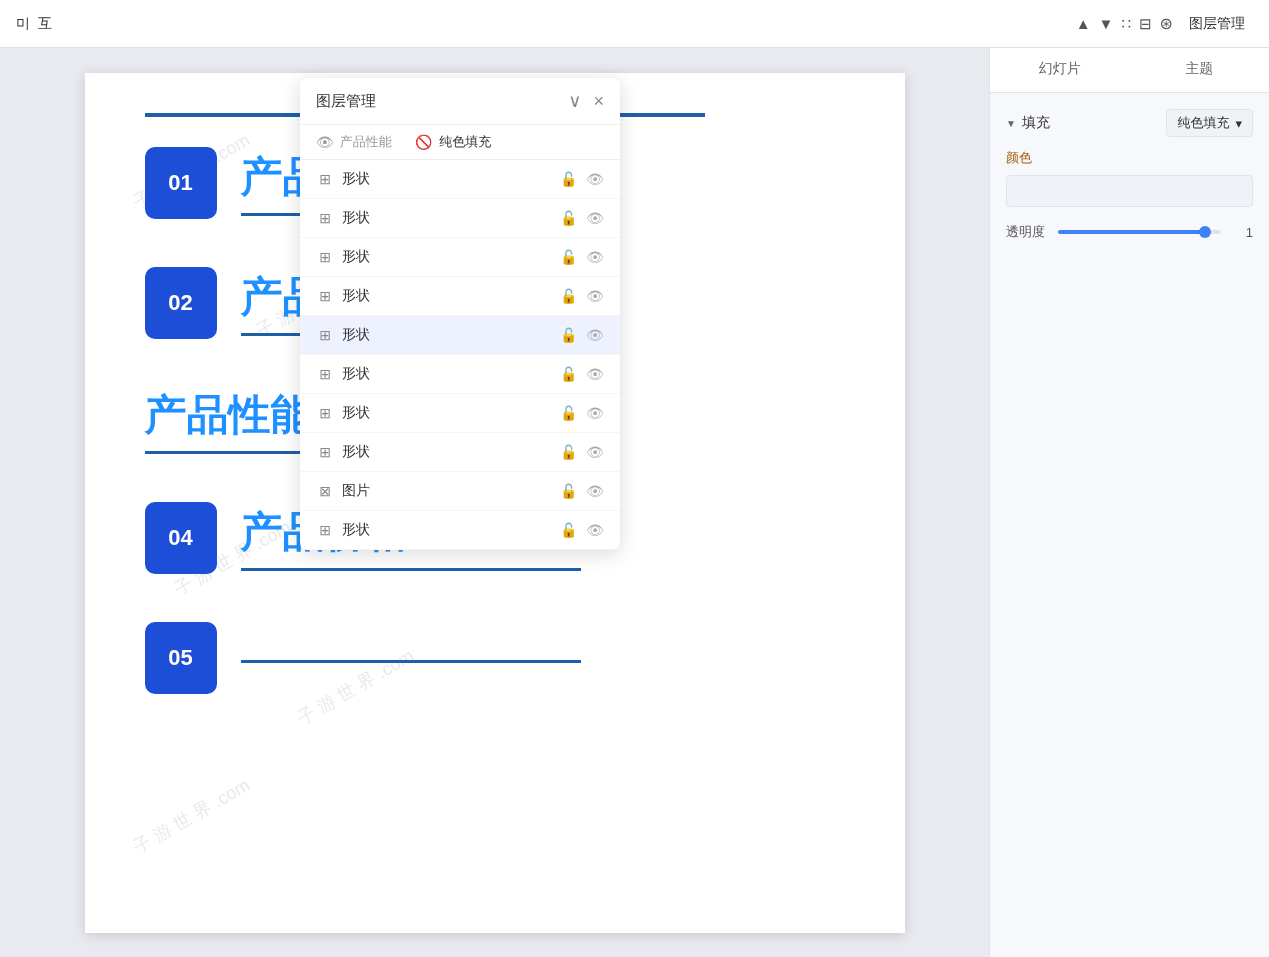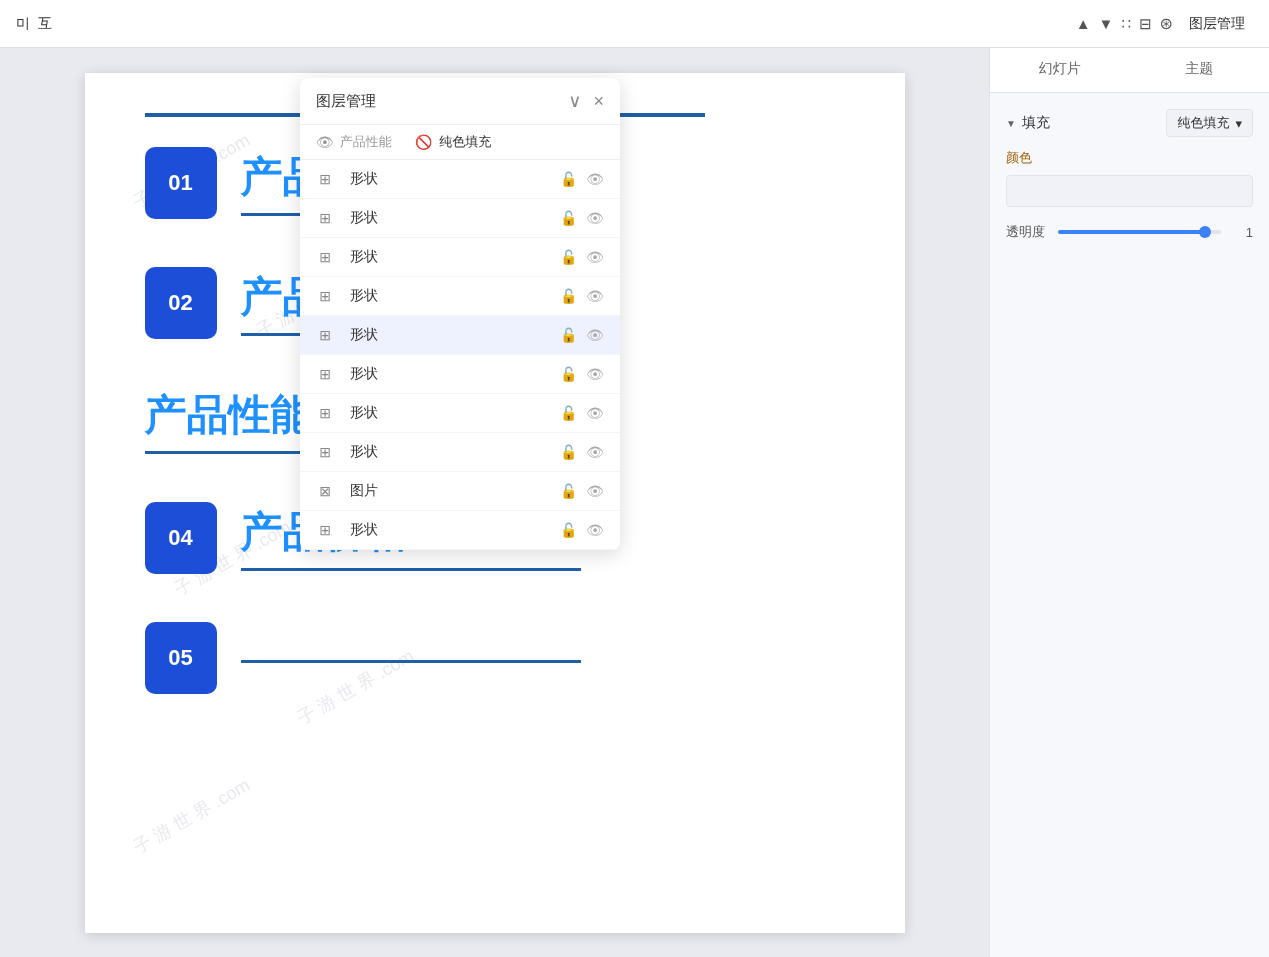--- a/index.html
+++ b/index.html
@@ -215,21 +215,20 @@
     .layer-item.active { background: #eef2ff; }
     .layer-item-icon {
       color: #888;
       font-size: 14px;
       width: 18px;
       text-align: center;
     }
     .layer-item-label {
       flex: 1;
       font-size: 14px;
-      margin-left: 8px;
     }
     .layer-item-actions {
       display: flex;
       gap: 8px;
       color: #aaa;
       font-size: 14px;
       margin-left: auto;
     }
     .layer-item-actions span {
       cursor: pointer;

